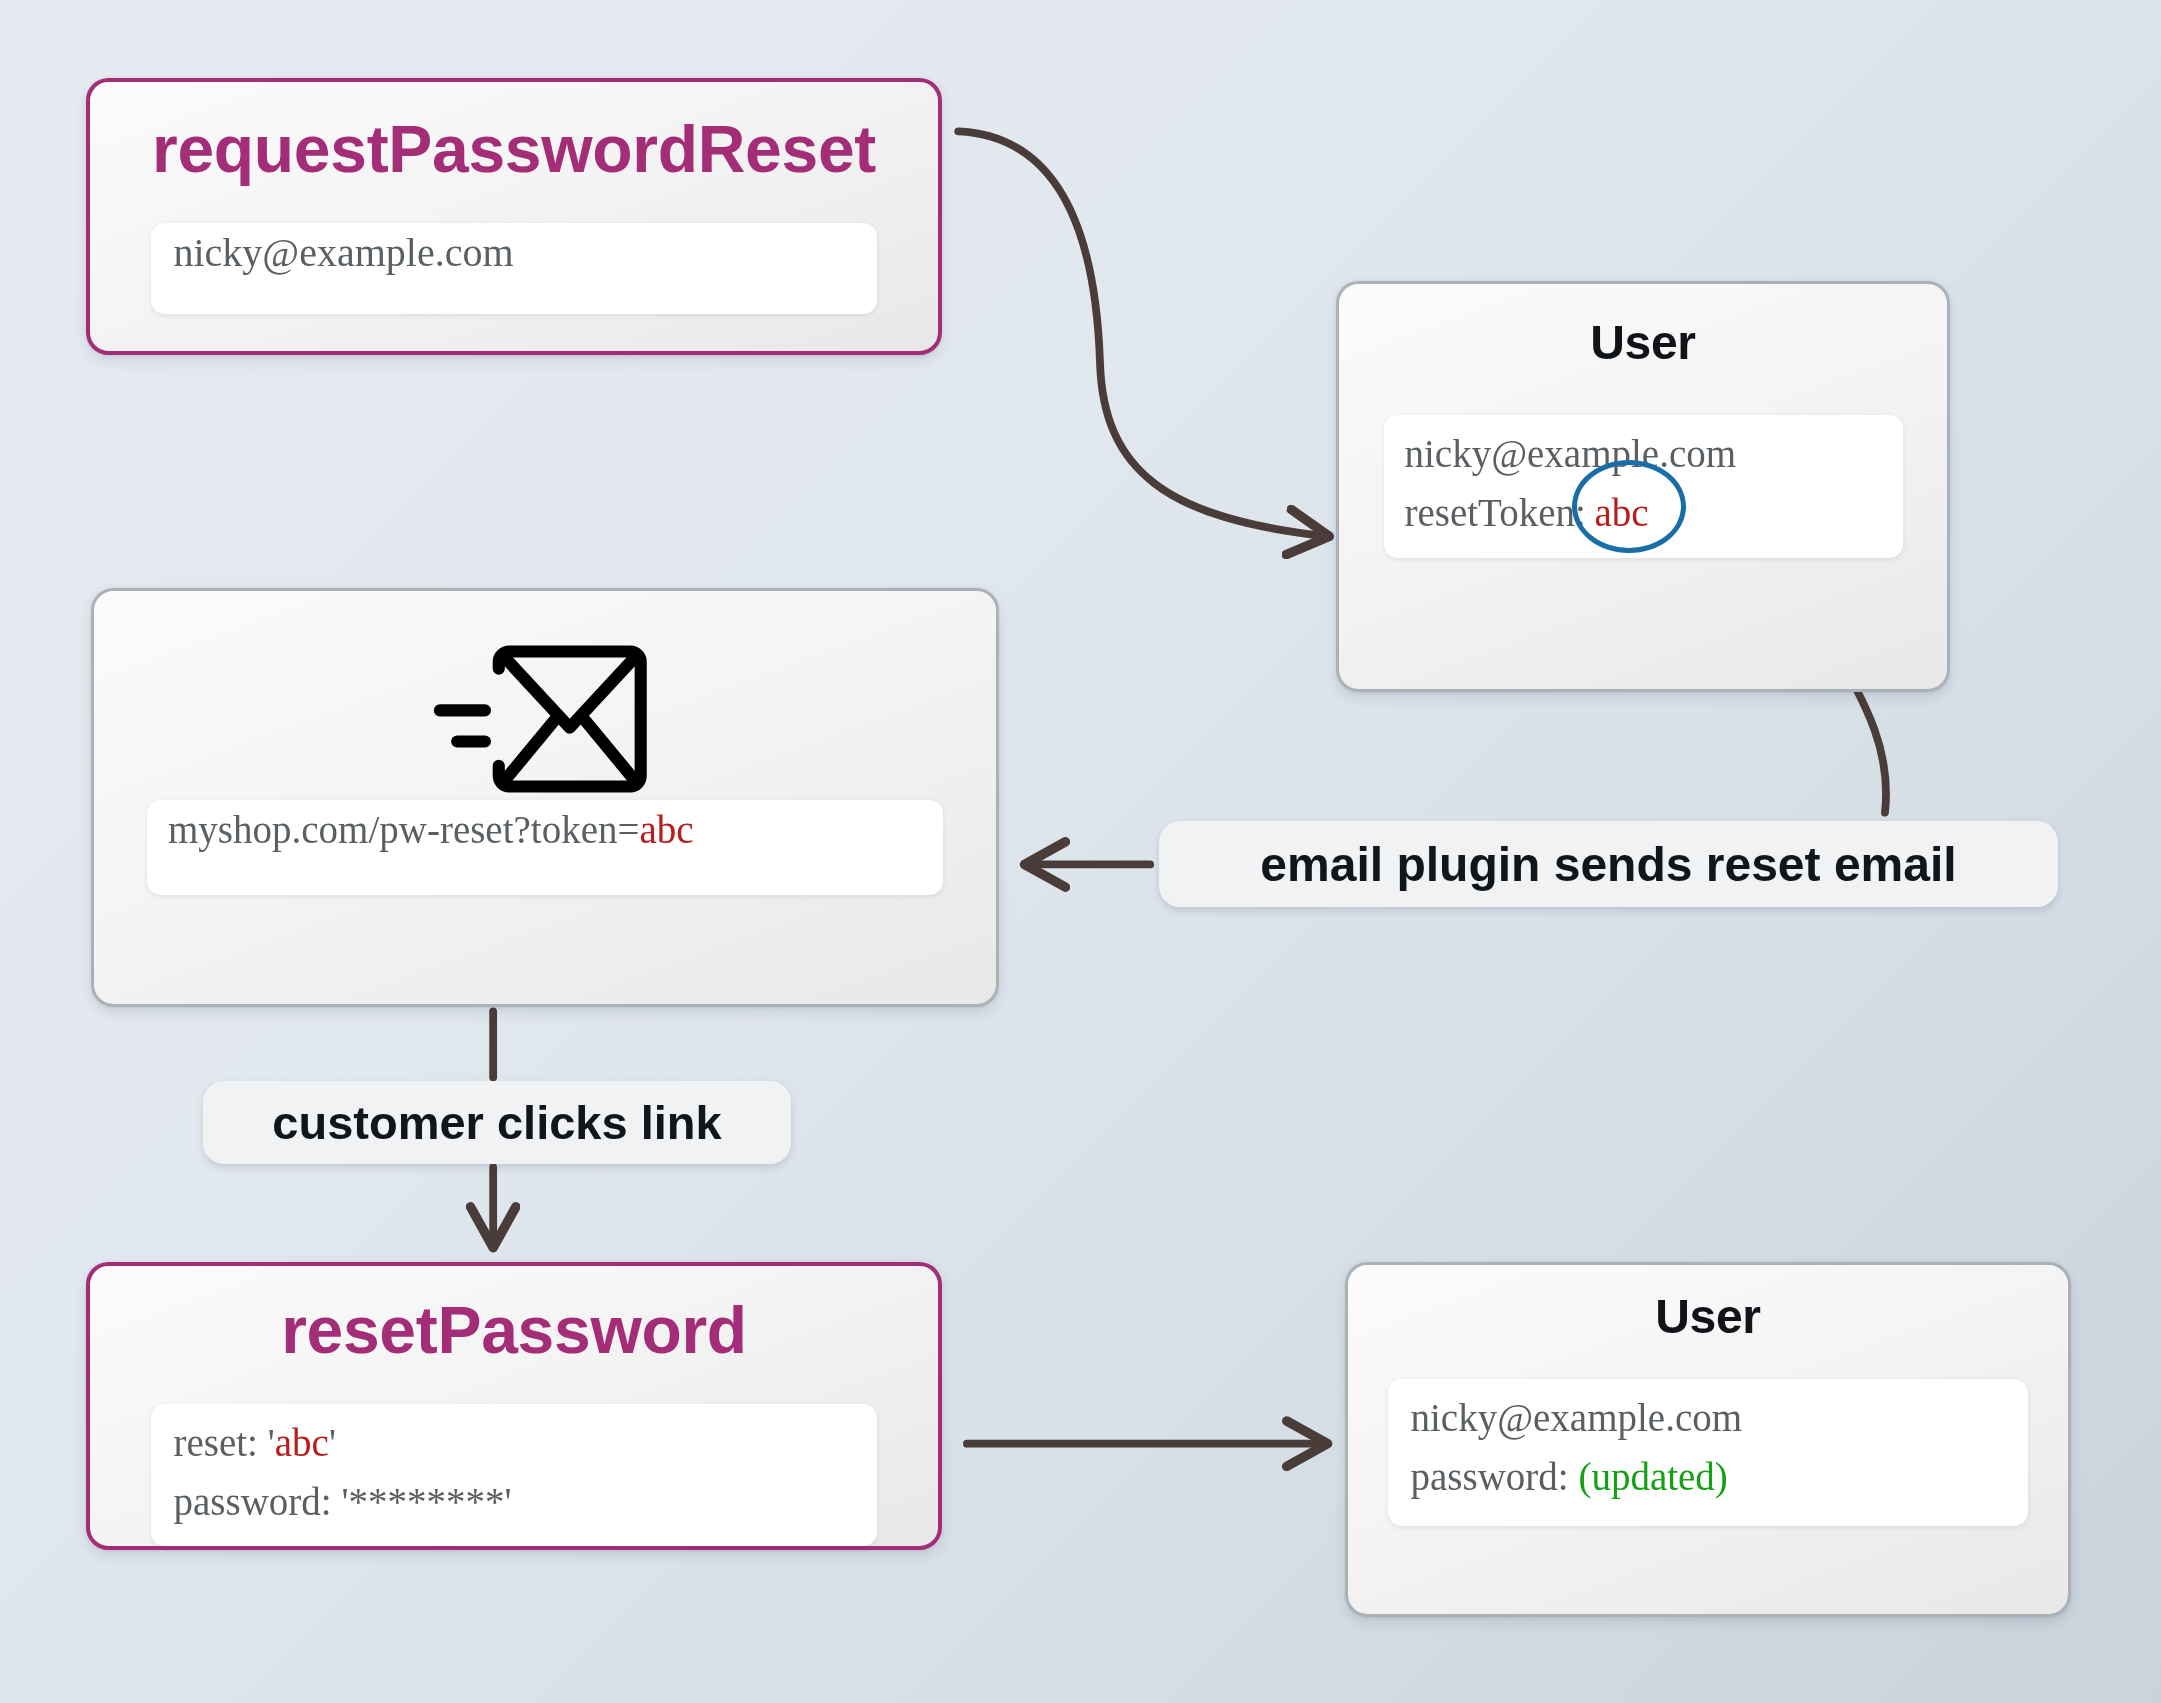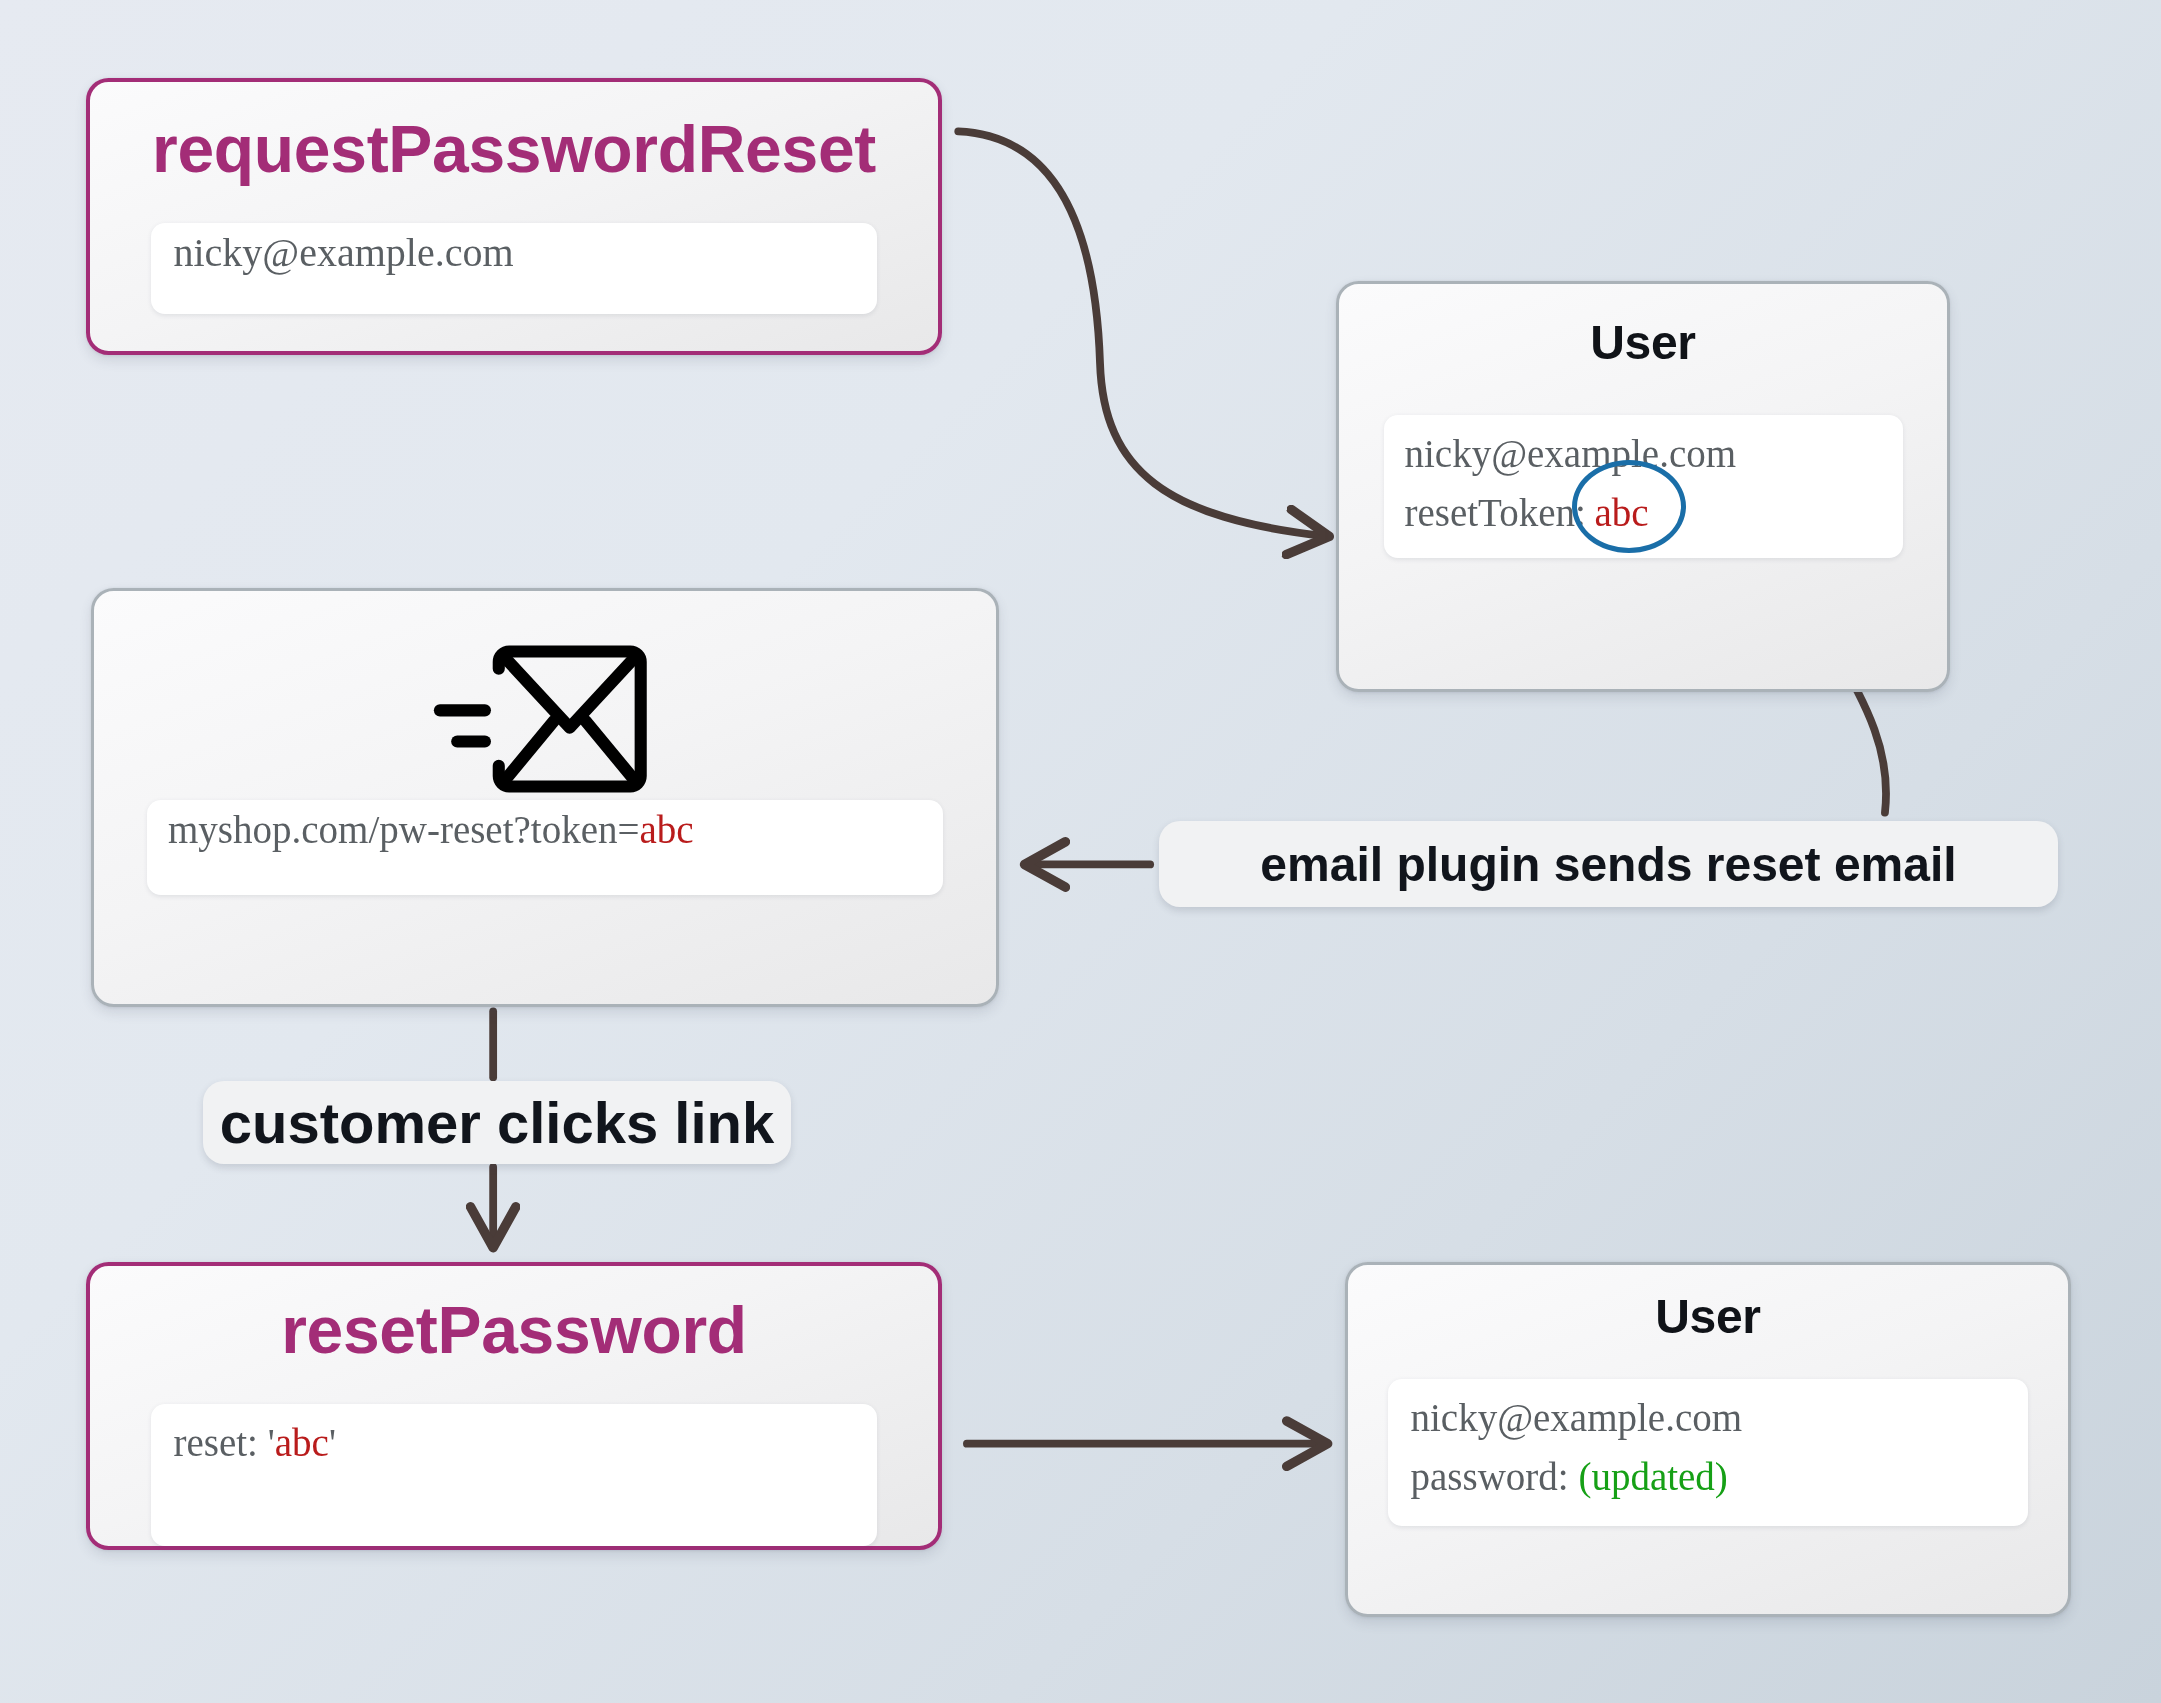--- a/index.html
+++ b/index.html
@@ -86,21 +86,21 @@
   }
 
   
   #card-request   { left: 86px;  top: 78px;   width: 856px;  height: 277px; }
   #card-user-top  { left: 1336px; top: 281px;  width: 614px;  height: 411px; }
   #card-email     { left: 91px;  top: 588px;  width: 908px; height: 419px; }
   #card-reset     { left: 86px;  top: 1262px; width: 856px;  height: 288px; }
   #card-user-bot  { left: 1345px; top: 1262px; width: 726px;  height: 355px; }
 
   #label-plugin   { left: 1159px; top: 821px;  width: 899px; height: 86px; font-size: 48px; }
-  #label-clicks   { left: 203px;  top: 1081px; width: 588px;  height: 83px;  font-size: 58px; }
+  #label-clicks   { left: 203px;  top: 1081px; width: 588px;  height: 83px;  font-size: 47px; }
 
   
   #card-request .node-title { margin-top: 29px; }
   #card-request .field      { margin-top: 36px; width: 726px; height: 91px; padding: 0 22.5px; font-size: 40px; }
 
   #card-user-top .node-title { margin-top: 31px; }
   #card-user-top .field      { margin-top: 45px; width: 519px; height: 143px; padding: 8.6px 21px; font-size: 39px; }
 
   #card-email .envelope-wrap { margin-top: 50px; }
   #card-email .field         { width: 796px; height: 95px; padding: 0 21px; font-size: 39px; }
@@ -195,20 +195,24 @@
     </div>
   </div>
 
   <div class="node plum" id="card-reset">
     <div class="node-title plum">resetPassword</div>
     <div class="field">
       <div class="line">
         <span>reset:</span>
         <span class="tok-gray">'</span><span class="tok-blue">abc</span><span class="tok-gray">'</span>
       </div>
+      <div class="line">
+        <span>password:</span>
+        <span class="tok-gray">'********'</span>
+      </div>
     </div>
   </div>
 
   <div class="node gray" id="card-user-bot">
     <div class="node-title black">User</div>
     <div class="field">
       <div class="line">nicky@example.com</div>
       <div class="line">
         <span>password:</span>
         <span class="tok-green">(updated)</span>

